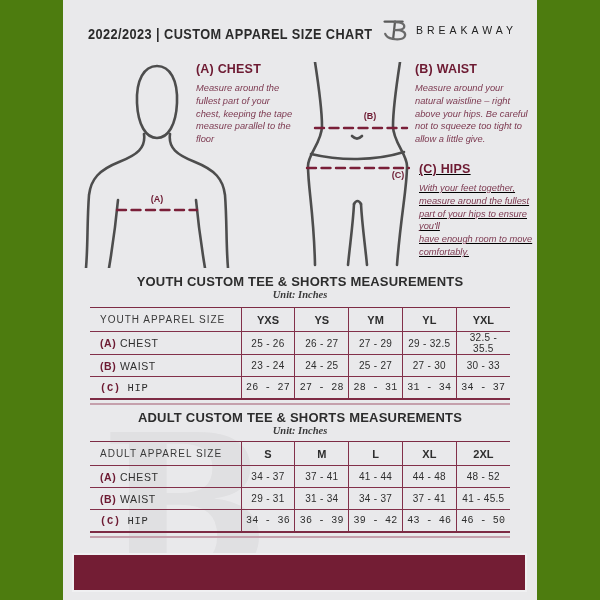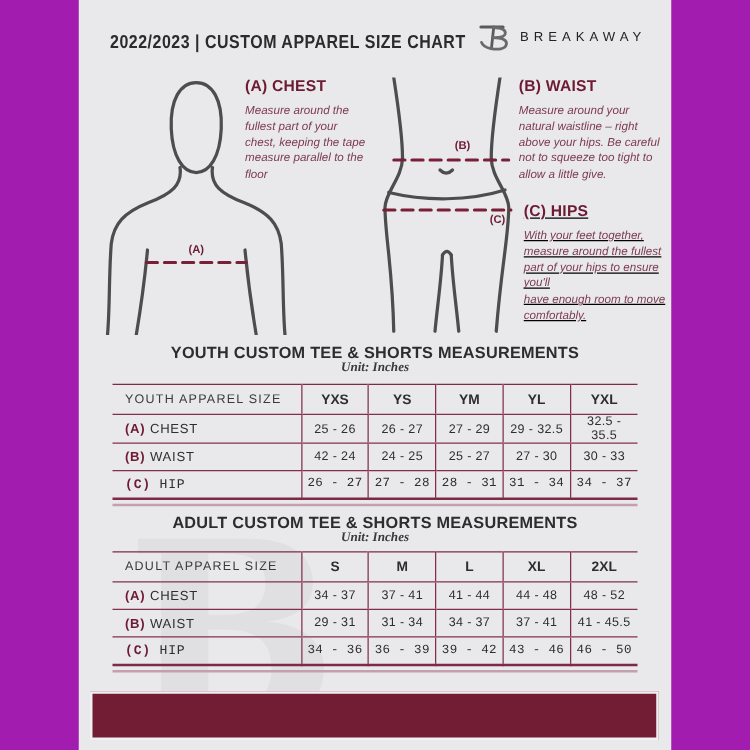--- a/index.html
+++ b/index.html
@@ -1,16 +1,16 @@
 <!DOCTYPE html>
 <html><head>
 <meta charset="utf-8">
 <style>
   html,body{margin:0;padding:0;background:#000;}
-  .canvas{position:relative;width:600px;height:600px;background:#a21caf;overflow:hidden;
+  .canvas{position:relative;width:600px;height:600px;background:#4d7c0f;overflow:hidden;
           font-family:"Liberation Sans",sans-serif;}
   .page{position:absolute;left:63px;top:0;width:474px;height:600px;background:#e9e9eb;}
 
   
   .watermark{position:absolute;left:38px;top:408px;font-size:200px;font-weight:800;
              color:rgba(70,70,80,0.055);line-height:1;z-index:0;
              font-family:"DejaVu Serif",serif;}
 
   
   .doc-title{position:absolute;left:25px;top:25px;font-size:15px;font-weight:800;
@@ -132,21 +132,21 @@
         <tr>
           <td class="lbl"><span class="pfx">(A)</span> <span>CHEST</span></td>
           <td>25 - 26</td>
           <td>26 - 27</td>
           <td>27 - 29</td>
           <td>29 - 32.5</td>
           <td>32.5 - 35.5</td>
         </tr>
         <tr>
           <td class="lbl"><span class="pfx">(B)</span> <span>WAIST</span></td>
-          <td>42 - 24</td>
+          <td>23 - 24</td>
           <td>24 - 25</td>
           <td>25 - 27</td>
           <td>27 - 30</td>
           <td>30 - 33</td>
         </tr>
         <tr>
           <td class="lbl"><span class="pfx">(C)</span> <span>HIP</span></td>
           <td>26 - 27</td>
           <td>27 - 28</td>
           <td>28 - 31</td>

